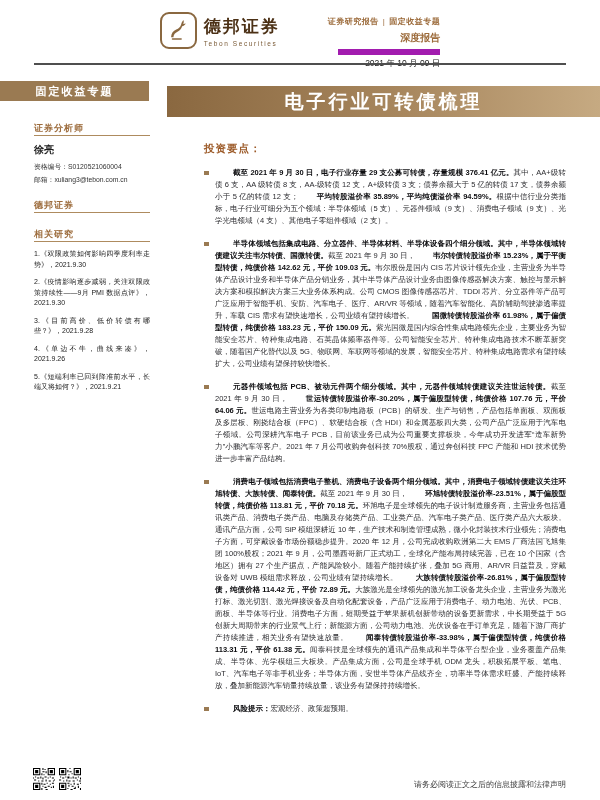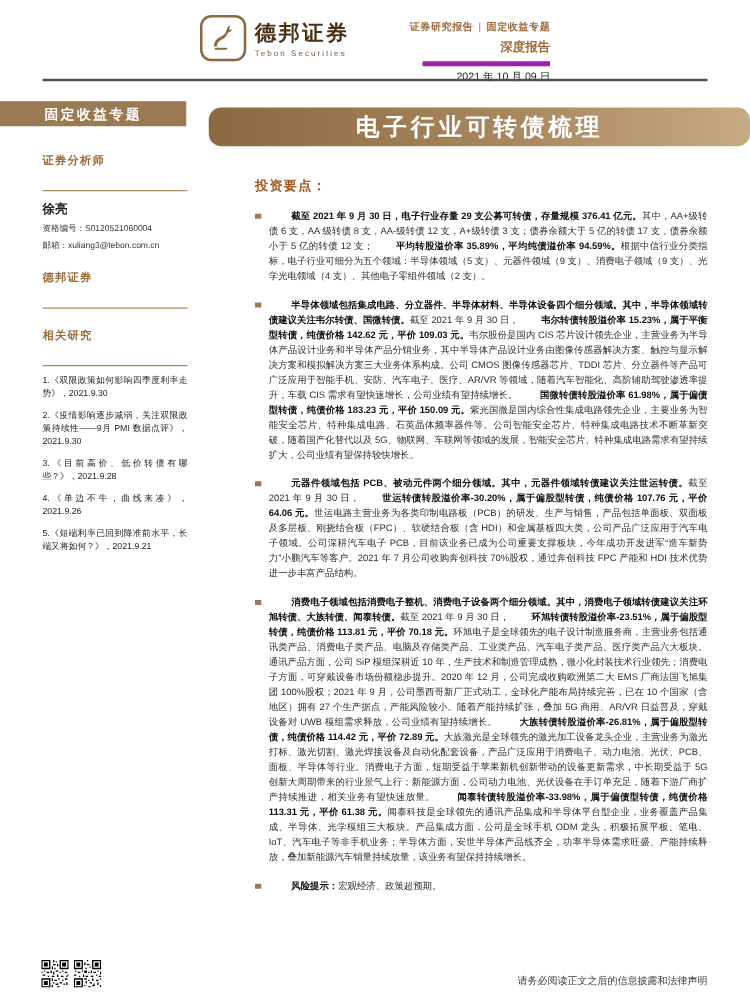--- a/index.html
+++ b/index.html
@@ -10,31 +10,31 @@
   
   .hdr { position:absolute; top:12px; left:34px; right:34px; display:flex; justify-content:center; align-items:flex-start; }
   .brand { display:flex; align-items:center; gap:7px; }
   .logo-box { width:37px; height:37px; border:2.5px solid #8a6840; border-radius:9px; display:flex; align-items:center; justify-content:center; background:#fff; }
   .brand-cn { font-size:17px; font-weight:bold; color:#4a3categories; color:#4b3015; letter-spacing:2px; }
   .brand-en { font-size:6.5px; color:#7a5a36; letter-spacing:1.6px; margin-top:2px; }
   .hdr-right { text-align:right; padding-top:4px;margin-left:48px; }
   .hr1 { font-size:8px; font-weight:bold; color:#9c6b3b; letter-spacing:.5px; }
   .hr1 .vsep { margin:0 4px; font-weight:normal; }
   .hr2 { font-size:10px; font-weight:bold; color:#9c6b3b; margin-top:4px; }
-  .hr3 { display:inline-block; min-width:102px; font-size:8.5px; color:#222; margin-top:4px; border-top:4px solid #a21caf; padding-top:3px; }
+  .hr3 { display:inline-block; min-width:102px; font-size:8.5px; color:#222; margin-top:4px; border-top:6px solid #a21caf; padding-top:3px; }
   .hdr-rule { position:absolute; top:63px; left:34px; right:34px; border-top:2px solid #4f4f4f; }
 
   
   .side-banner { position:absolute; top:81px; left:0; width:149px; height:20px; background:#9a7a52; color:#fff; font-size:11px; font-weight:bold; letter-spacing:2px; display:flex; align-items:center; justify-content:center; }
-  .title-banner { position:absolute; top:86px; left:167px; right:0; height:31px; background:linear-gradient(90deg,#8a6840 0%,#a8875e 55%,#c6aa82 100%); color:#ffffff; font-size:19px; font-weight:bold; letter-spacing:3px; display:flex; align-items:center; justify-content:center;border-radius:10px; }
+  .title-banner { position:absolute; top:86px; left:167px; right:0; height:31px; background:linear-gradient(90deg,#8a6840 0%,#a8875e 55%,#c6aa82 100%); color:#ffffff; font-size:19px; font-weight:bold; letter-spacing:3px; display:flex; align-items:center; justify-content:center; }
 
   
   .sidebar { position:absolute; top:122px; left:34px; width:116px; }
   .s-sec { margin-bottom:15px; }
-  .s-h { font-size:9px; font-weight:bold; color:#9c6b3b; letter-spacing:1px; padding-bottom:17px; border-bottom:1.5px solid #ae8b5e; margin-bottom:7px; }
+  .s-h { font-size:9px; font-weight:bold; color:#9c6b3b; letter-spacing:1px; padding-bottom:0; border-bottom:1.5px solid #ae8b5e; margin-bottom:7px; }
   .s-name { font-size:10px; font-weight:bold; color:#1d1d1d; margin-bottom:5px; }
   .s-line { font-size:6.8px; color:#333; margin-bottom:3px; word-break:break-all; line-height:1.4; }
   .rel-item { font-size:7px; color:#222; line-height:1.5; margin-bottom:7px; text-align:justify; }
 
   
   .main { position:absolute; top:142px; left:204px; width:362px; }
   .hl-label { font-size:10.5px; font-weight:bold; color:#9c5a28; letter-spacing:1px; margin-bottom:11px; }
   .bullet { position:relative; padding-left:11px; margin-bottom:11px; font-size:7.5px; line-height:12px; text-align:justify; color:#2b2b2f; }
   .sq { position:absolute; left:0; top:3.5px; width:4.5px; height:4.5px; background:#9a7a52; }
   .b { font-weight:bold; color:#0d0d10;padding-left:18px; }

